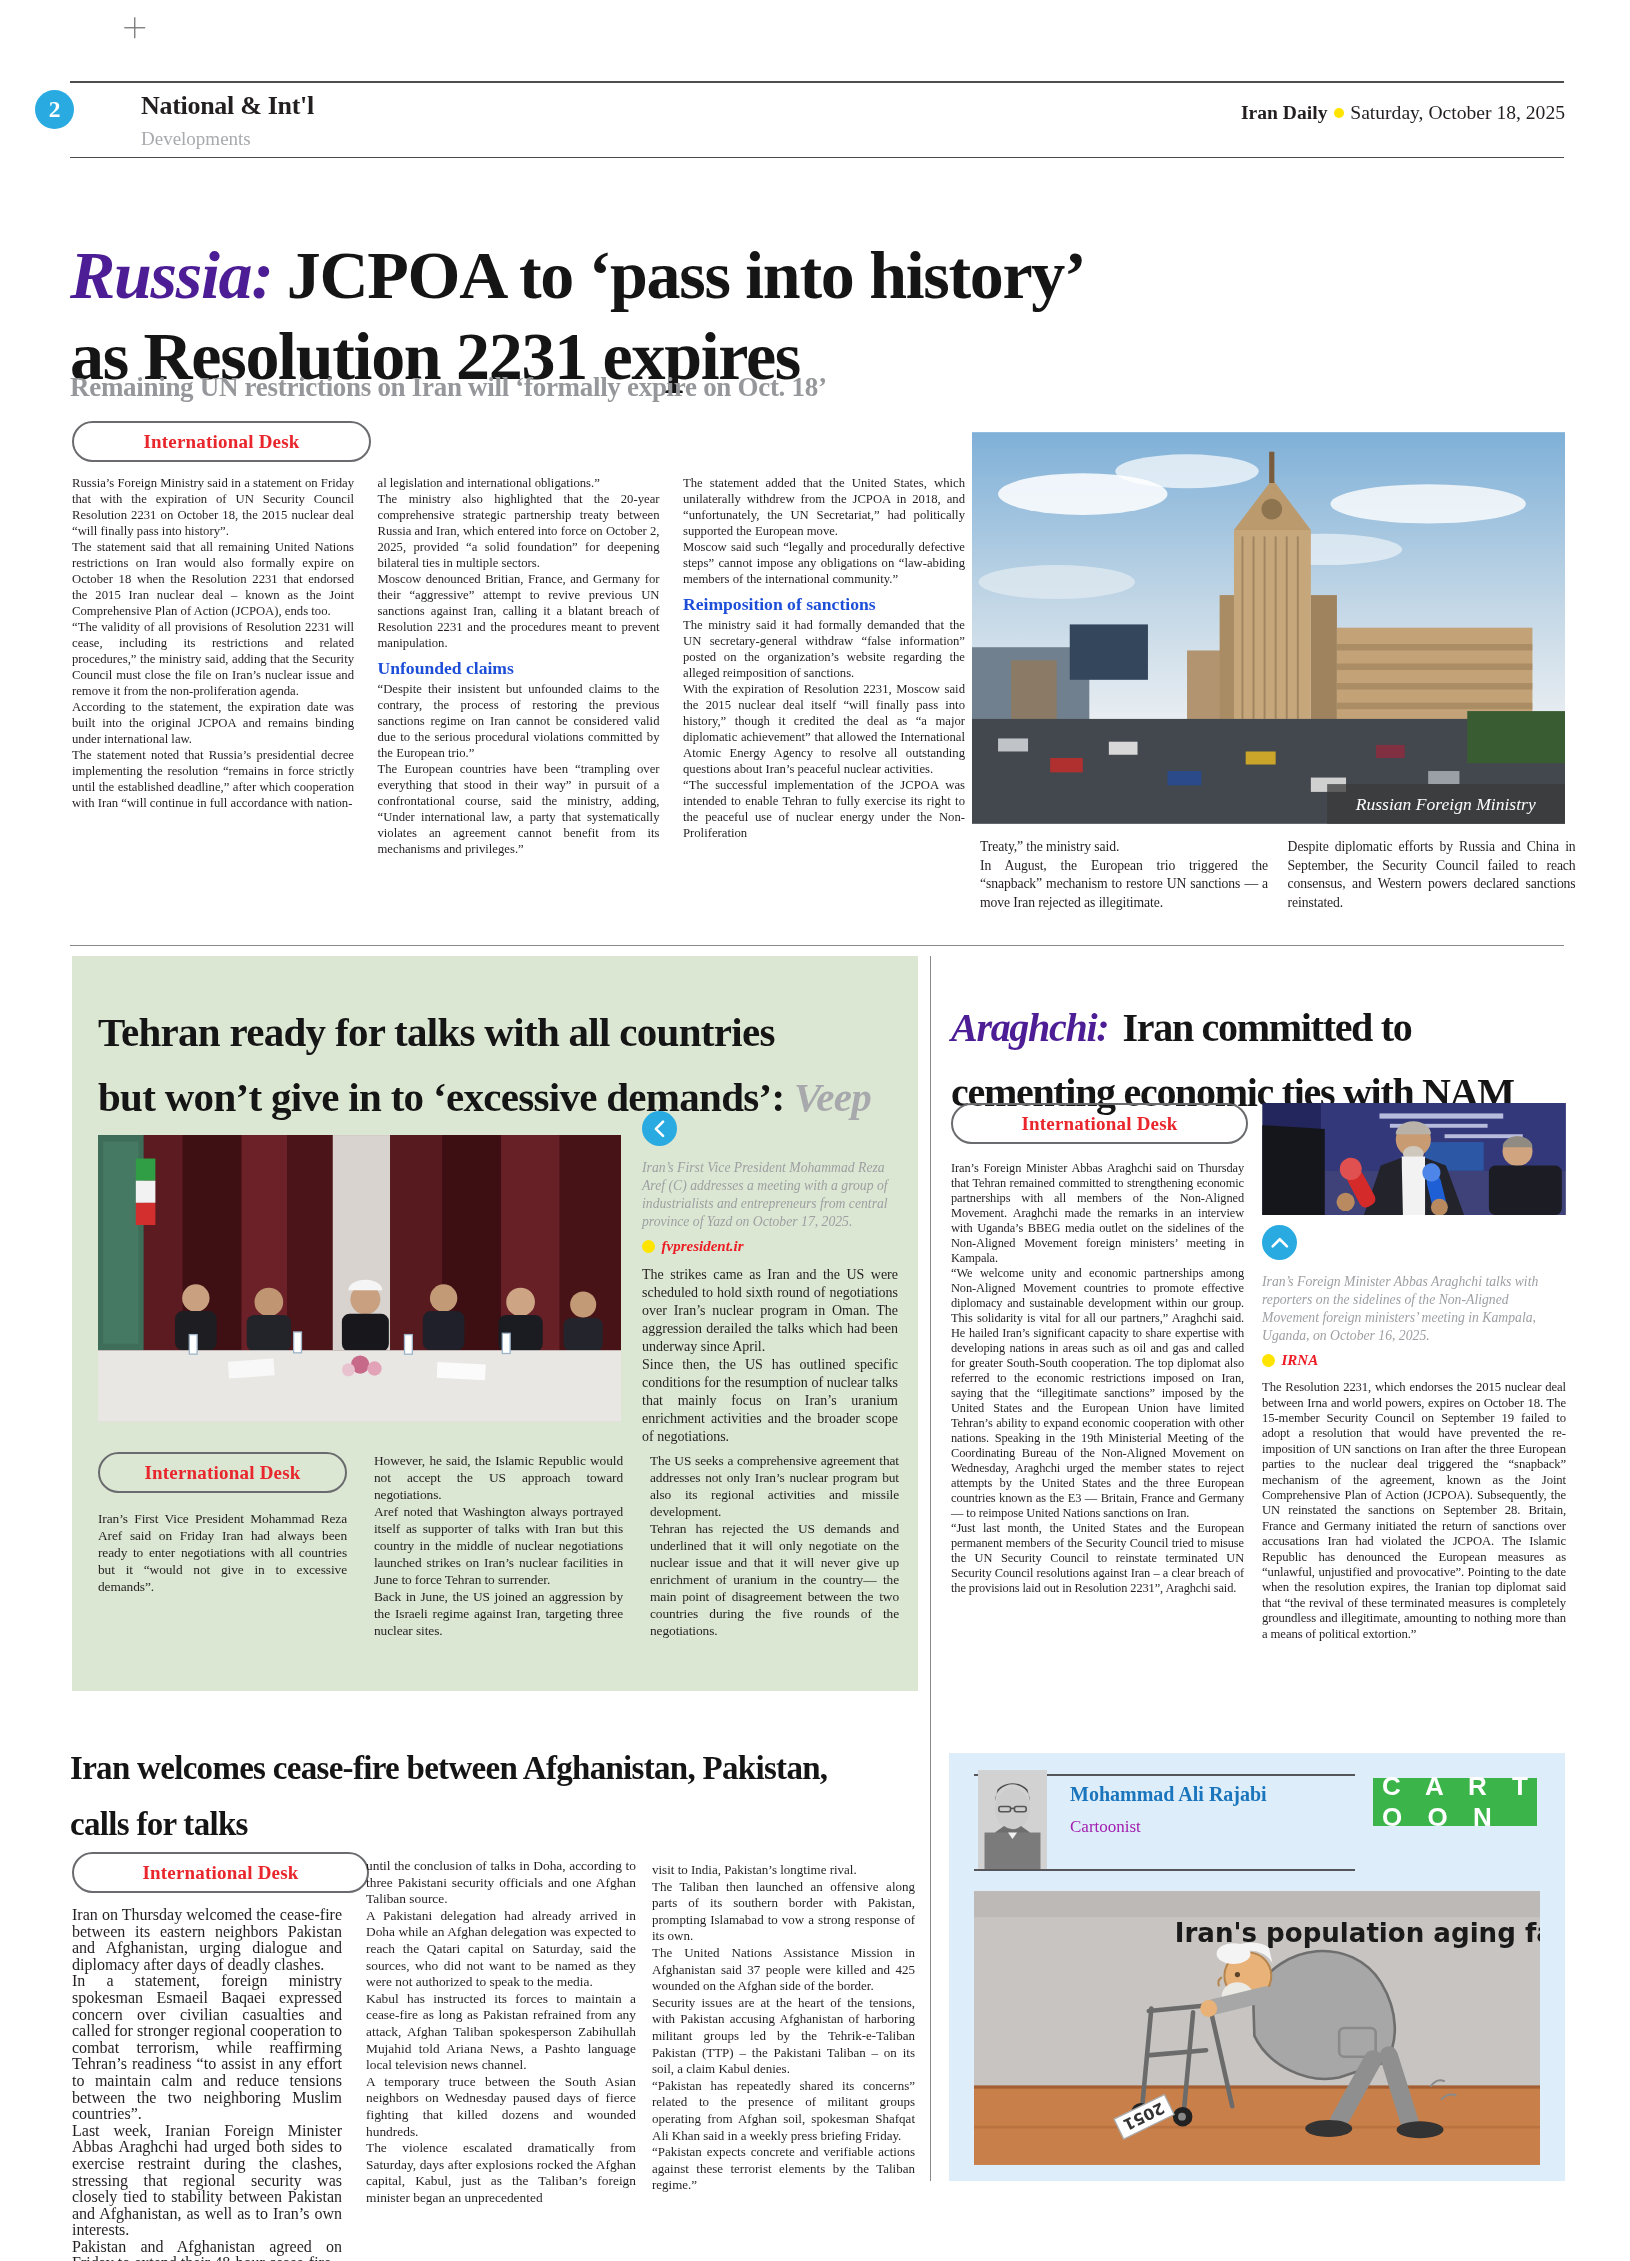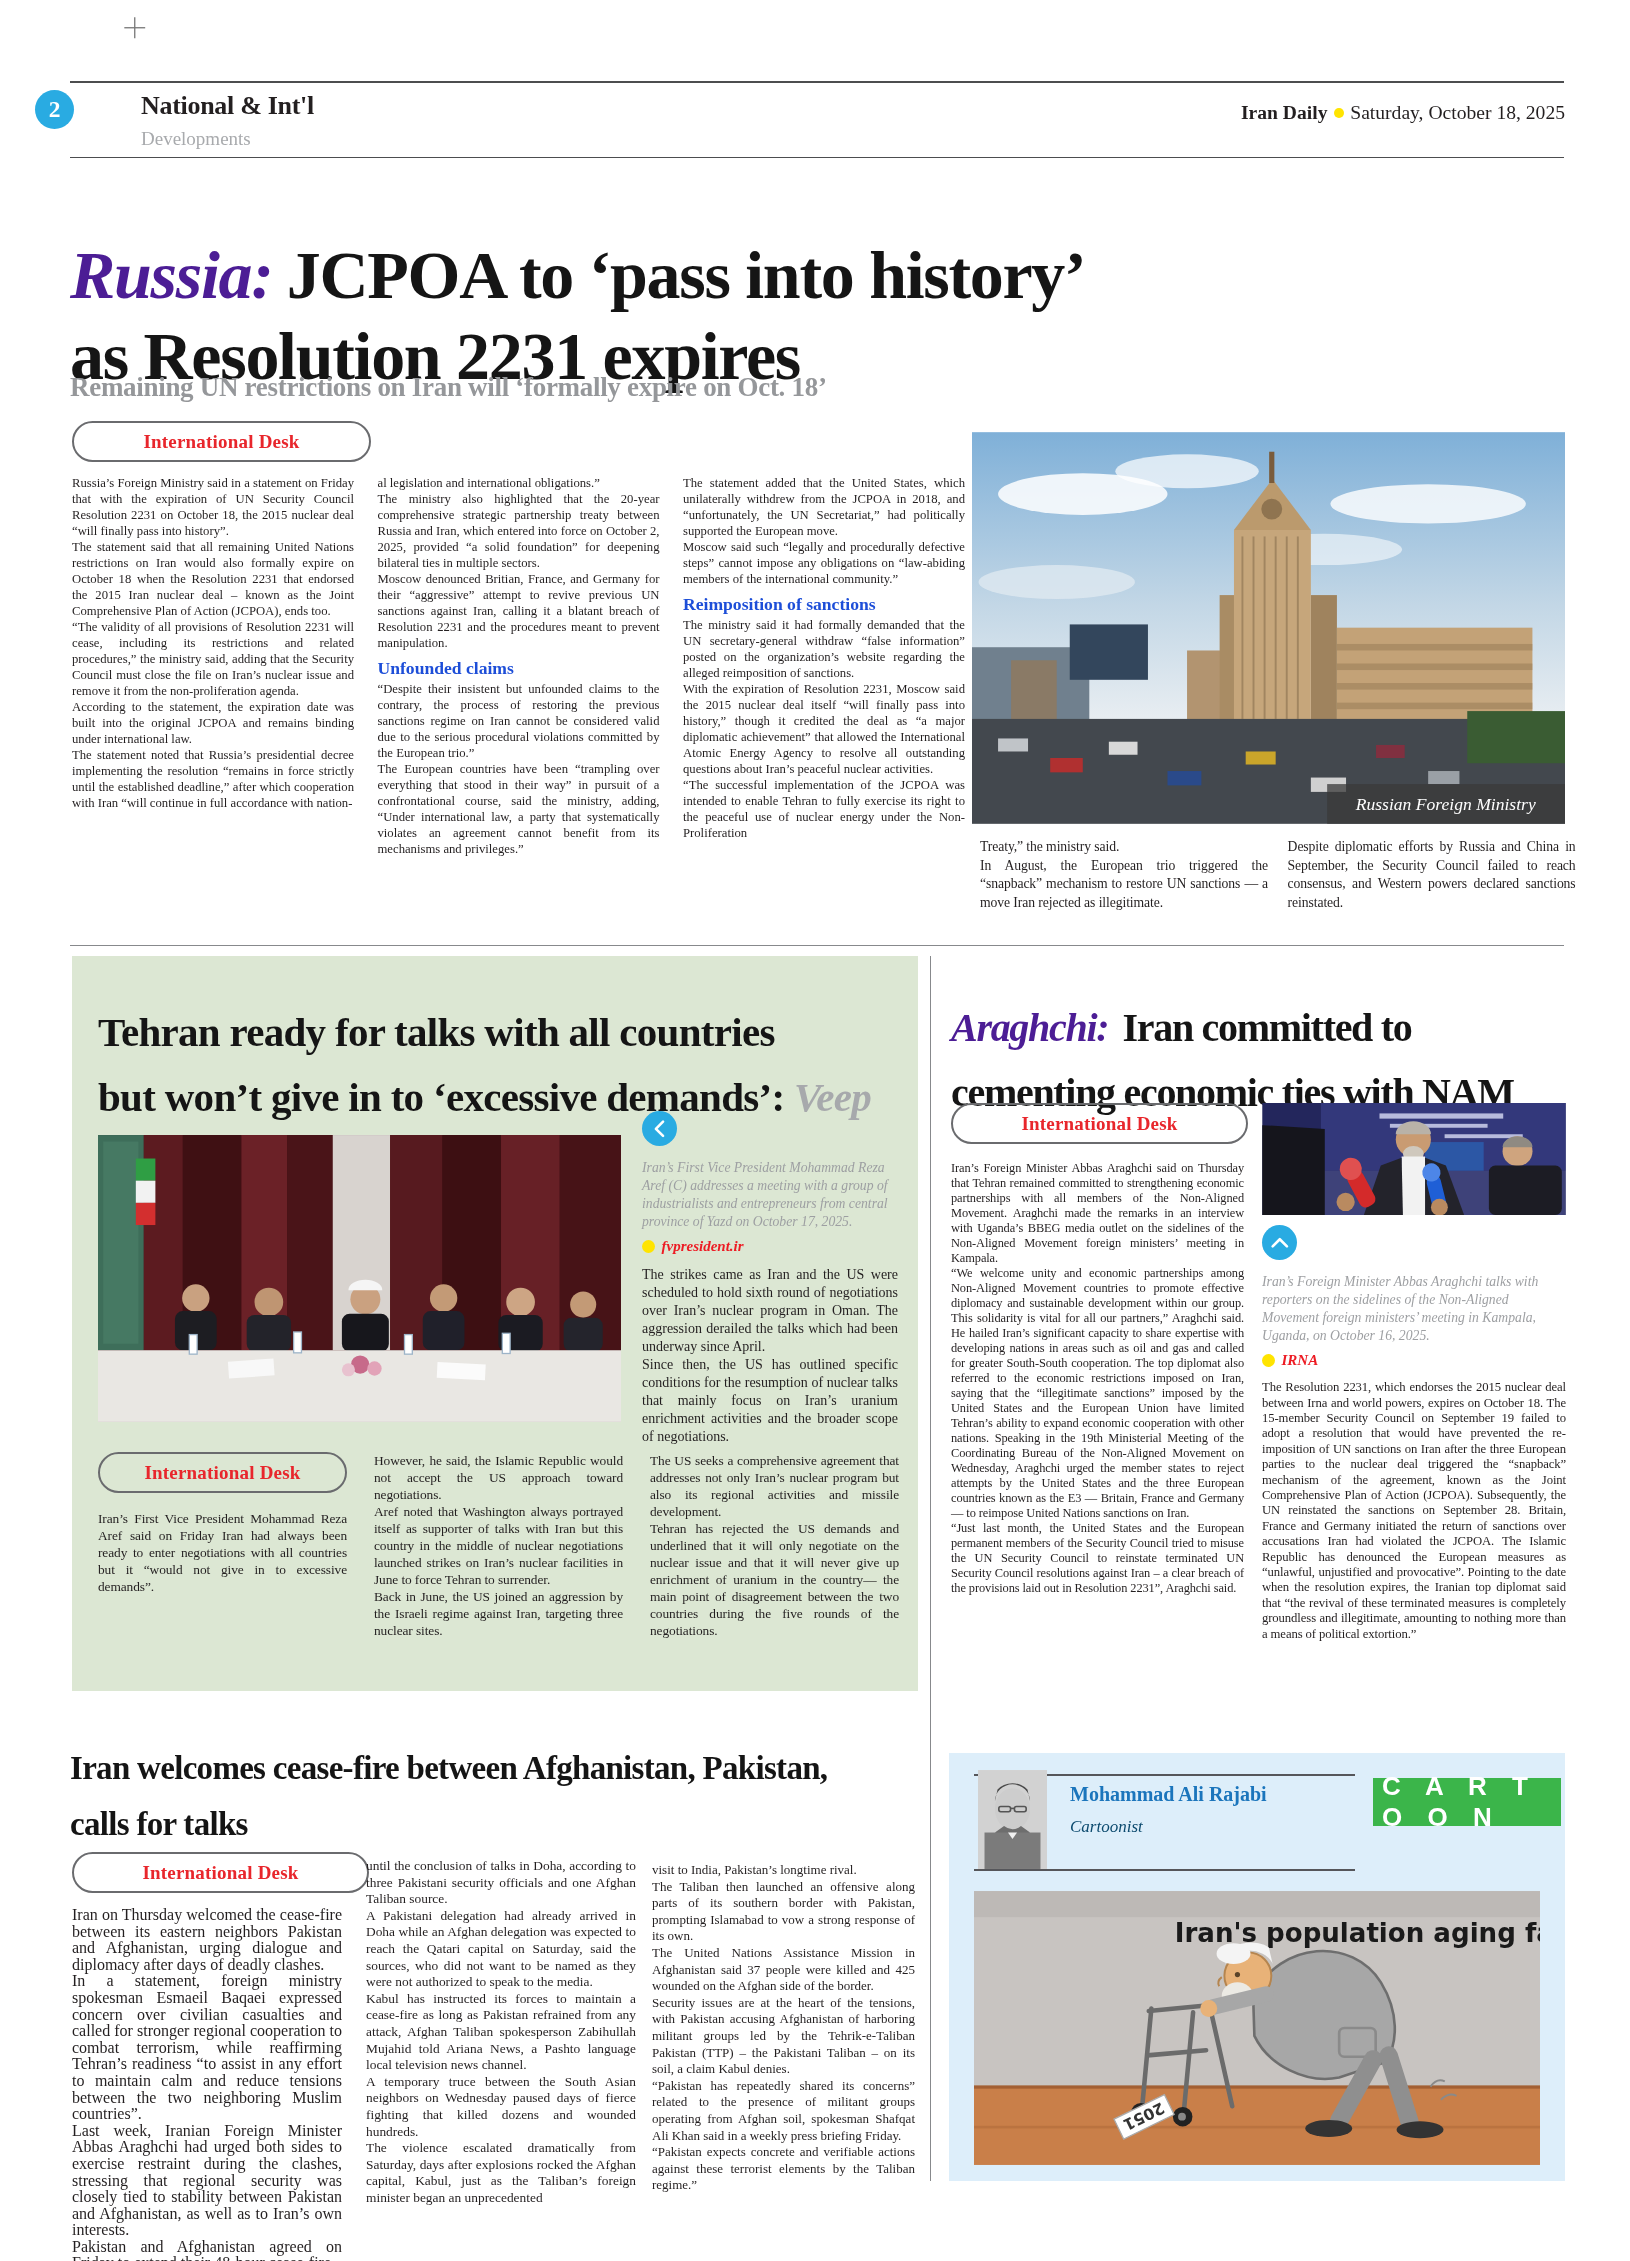--- a/index.html
+++ b/index.html
@@ -74,22 +74,22 @@
   #cf-badge{left:72px;top:1852px;width:293px;}
   #cf-col1{left:72px;top:1907px;width:270px;font-size:16px;line-height:16.6px;}
   #cf-col2{left:366px;top:1858px;width:270px;font-size:13.4px;line-height:16.6px;}
   #cf-col3{left:652px;top:1862px;width:263px;font-size:13px;line-height:16.6px;}
 
   
   #cartoon{left:949px;top:1753px;width:616px;height:428px;background:#ddeefa;}
   .ct-line{position:absolute;left:25px;width:381px;height:2px;background:#55565a;}
   #ct-photo{position:absolute;left:29px;top:17px;width:69px;height:99px;}
   #ct-name{position:absolute;left:121px;top:30px;color:#1b75bc;font-weight:bold;font-size:20px;}
-  #ct-role{position:absolute;left:121px;top:64px;color:#0c4a6e;font-style:italic;font-size:17px;}
-  #ct-label{position:absolute;left:424px;top:25px;width:188px;height:48px;background:#3bb54a;color:#fff;
+  #ct-role{position:absolute;left:121px;top:64px;color:#a21caf;font-size:17px;}
+  #ct-label{position:absolute;left:424px;top:25px;width:164px;height:48px;background:#3bb54a;color:#fff;
             font-family:"Liberation Sans",sans-serif;font-weight:bold;font-size:26px;letter-spacing:9px;
             display:flex;align-items:center;justify-content:center;padding-left:9px;box-sizing:border-box;}
   #ct-img{position:absolute;left:25px;top:138px;width:566px;height:274px;}
 </style>
 </head>
 <body>
 
 <div id="page">
 
   <svg id="crop-mark" class="abs" width="23.5" height="23.5" viewBox="0 0 36 36">

